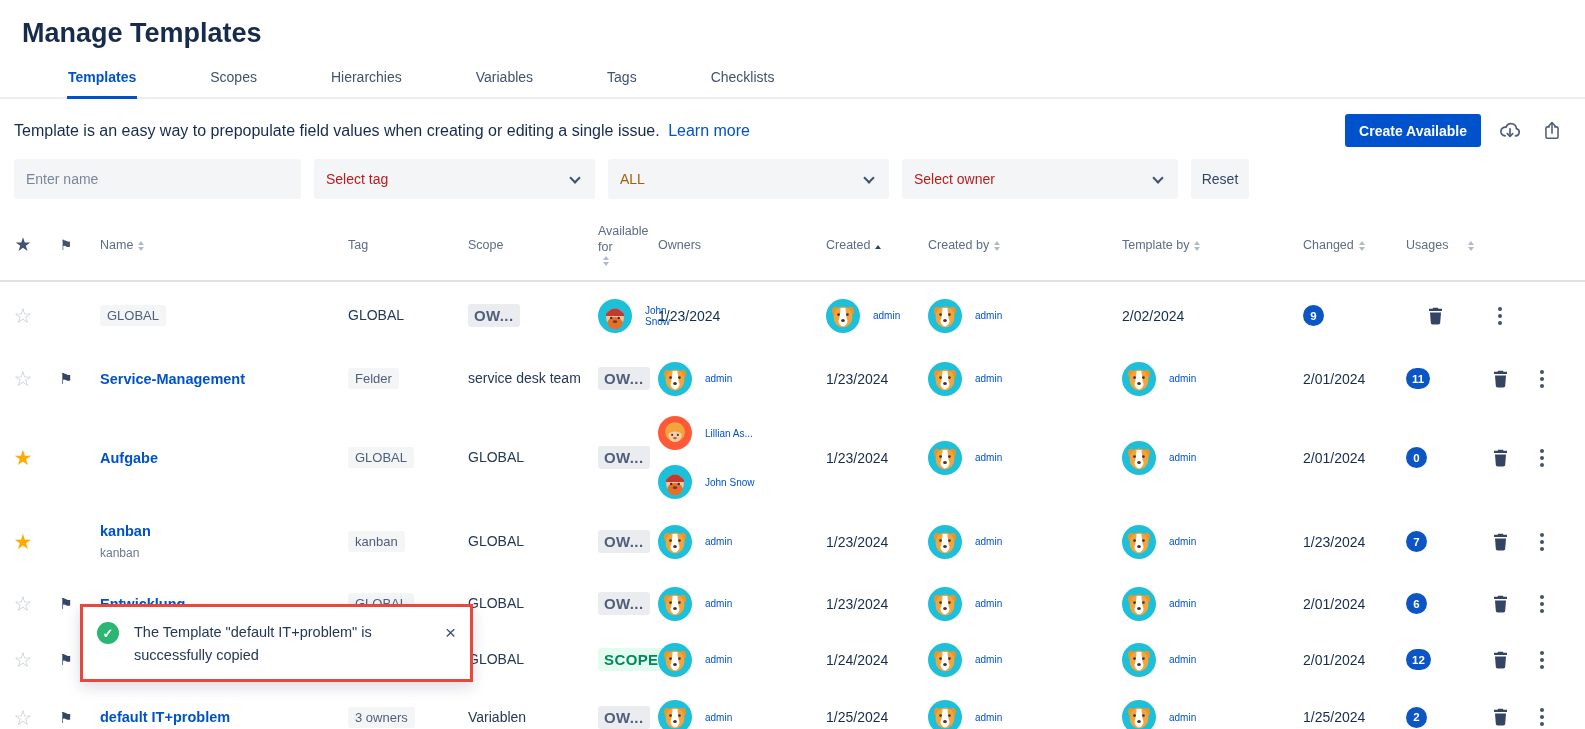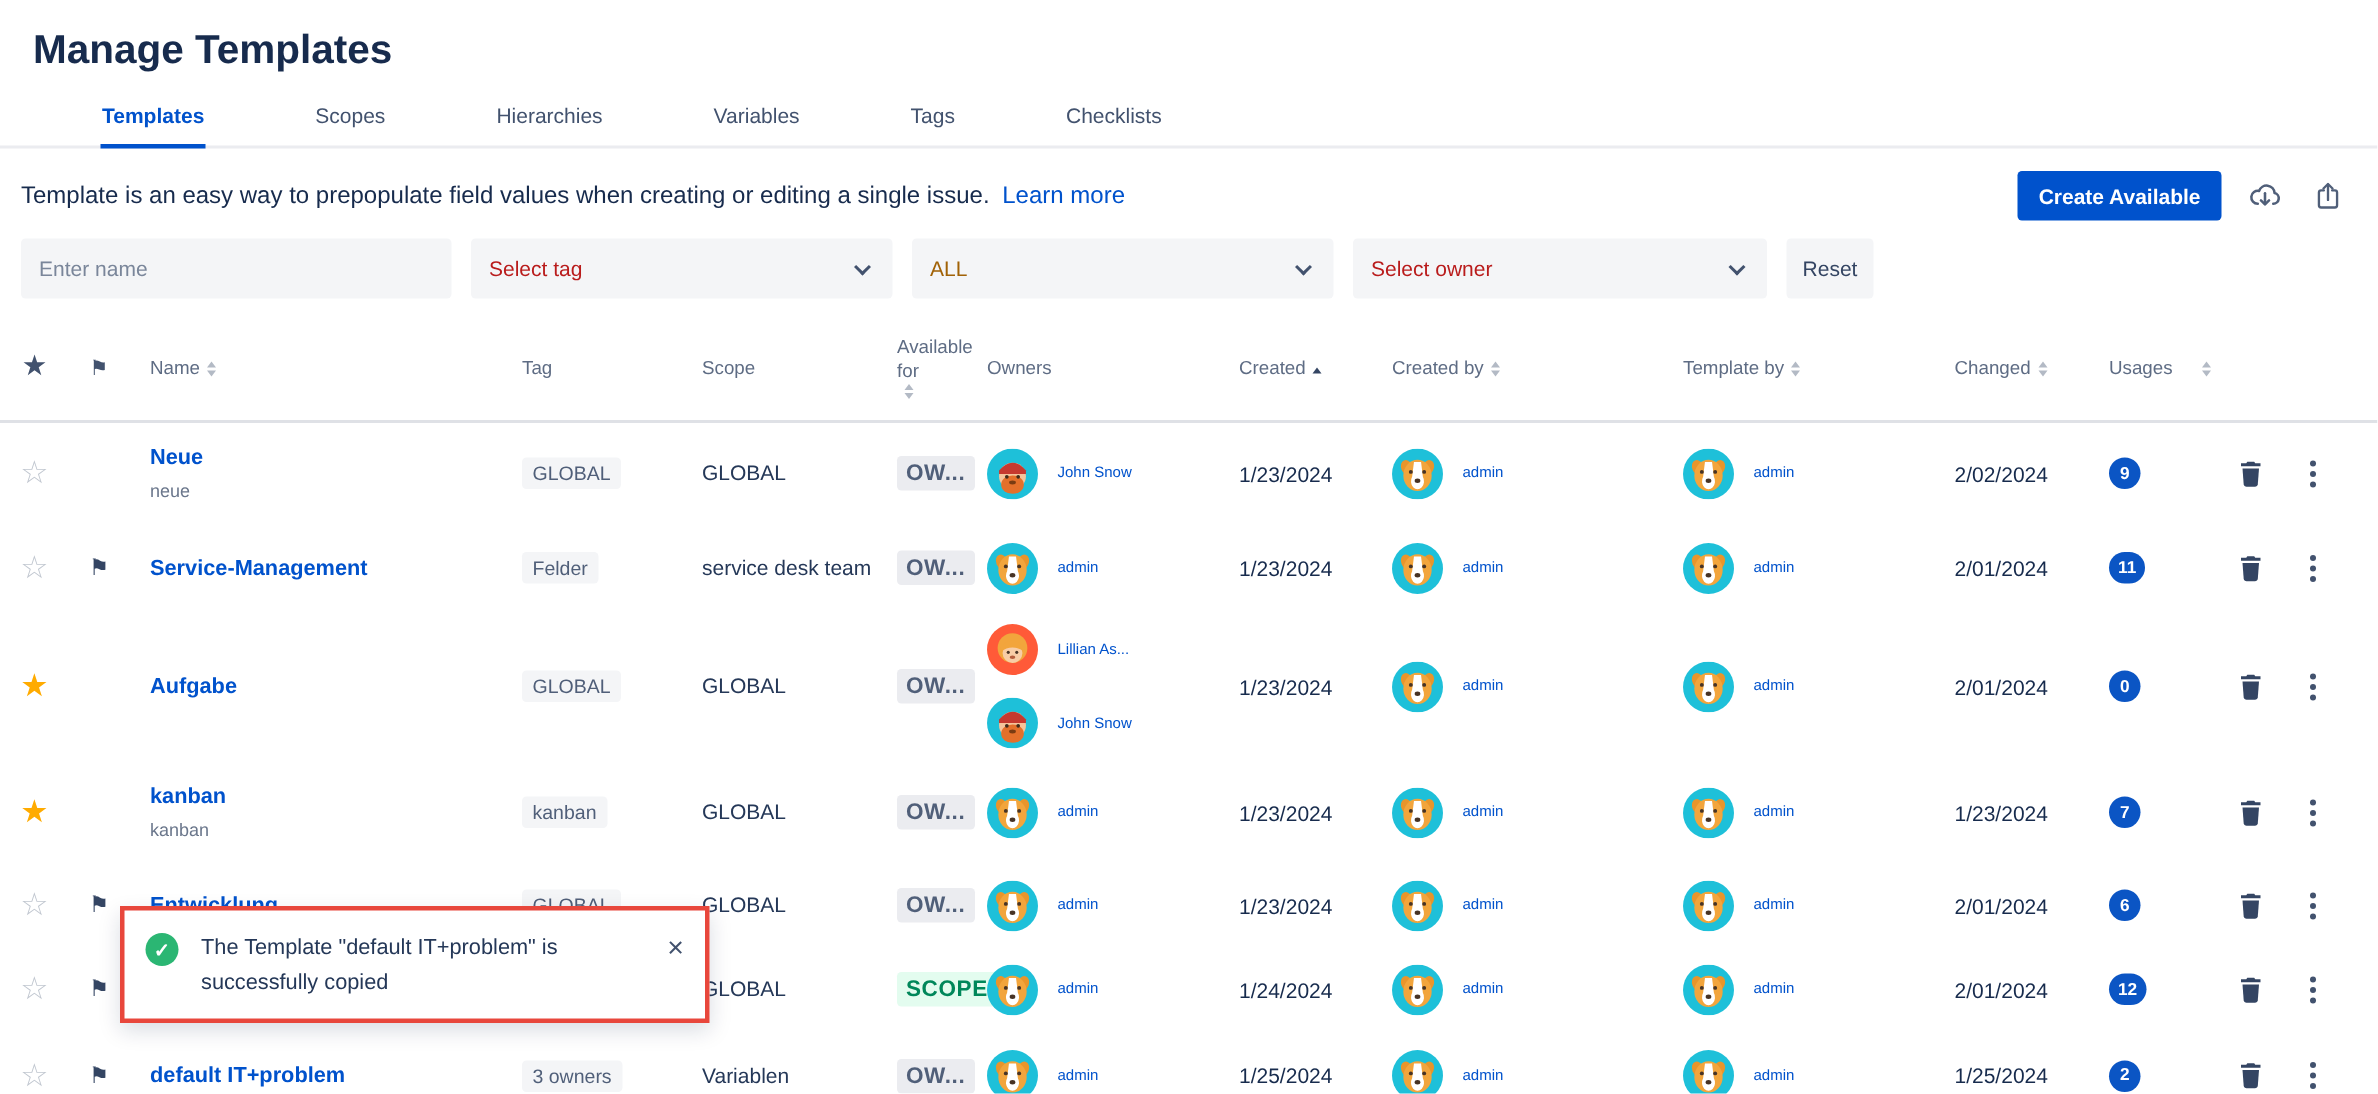--- a/index.html
+++ b/index.html
@@ -243,24 +243,20 @@
 
 <div class="tbody">
 
   <div class="grid tr">
     <div class="td cntr">
         <span class="star" data-starred="false">☆</span>
       </div>
     <div class="td cntr">
         <span class="flag"></span>
       </div>
-    <div class="td c-name">
-        <a class="lnk nm">Neue</a>
-        <span class="sub">neue</span>
-      </div>
     <div class="td">
         <span class="badge">GLOBAL</span>
       </div>
     <div class="td">
         <span class="scope-txt">GLOBAL</span>
       </div>
     <div class="td">
         <span class="avail" data-variant="gray">OW...</span>
       </div>
     <div class="td c-owners">

